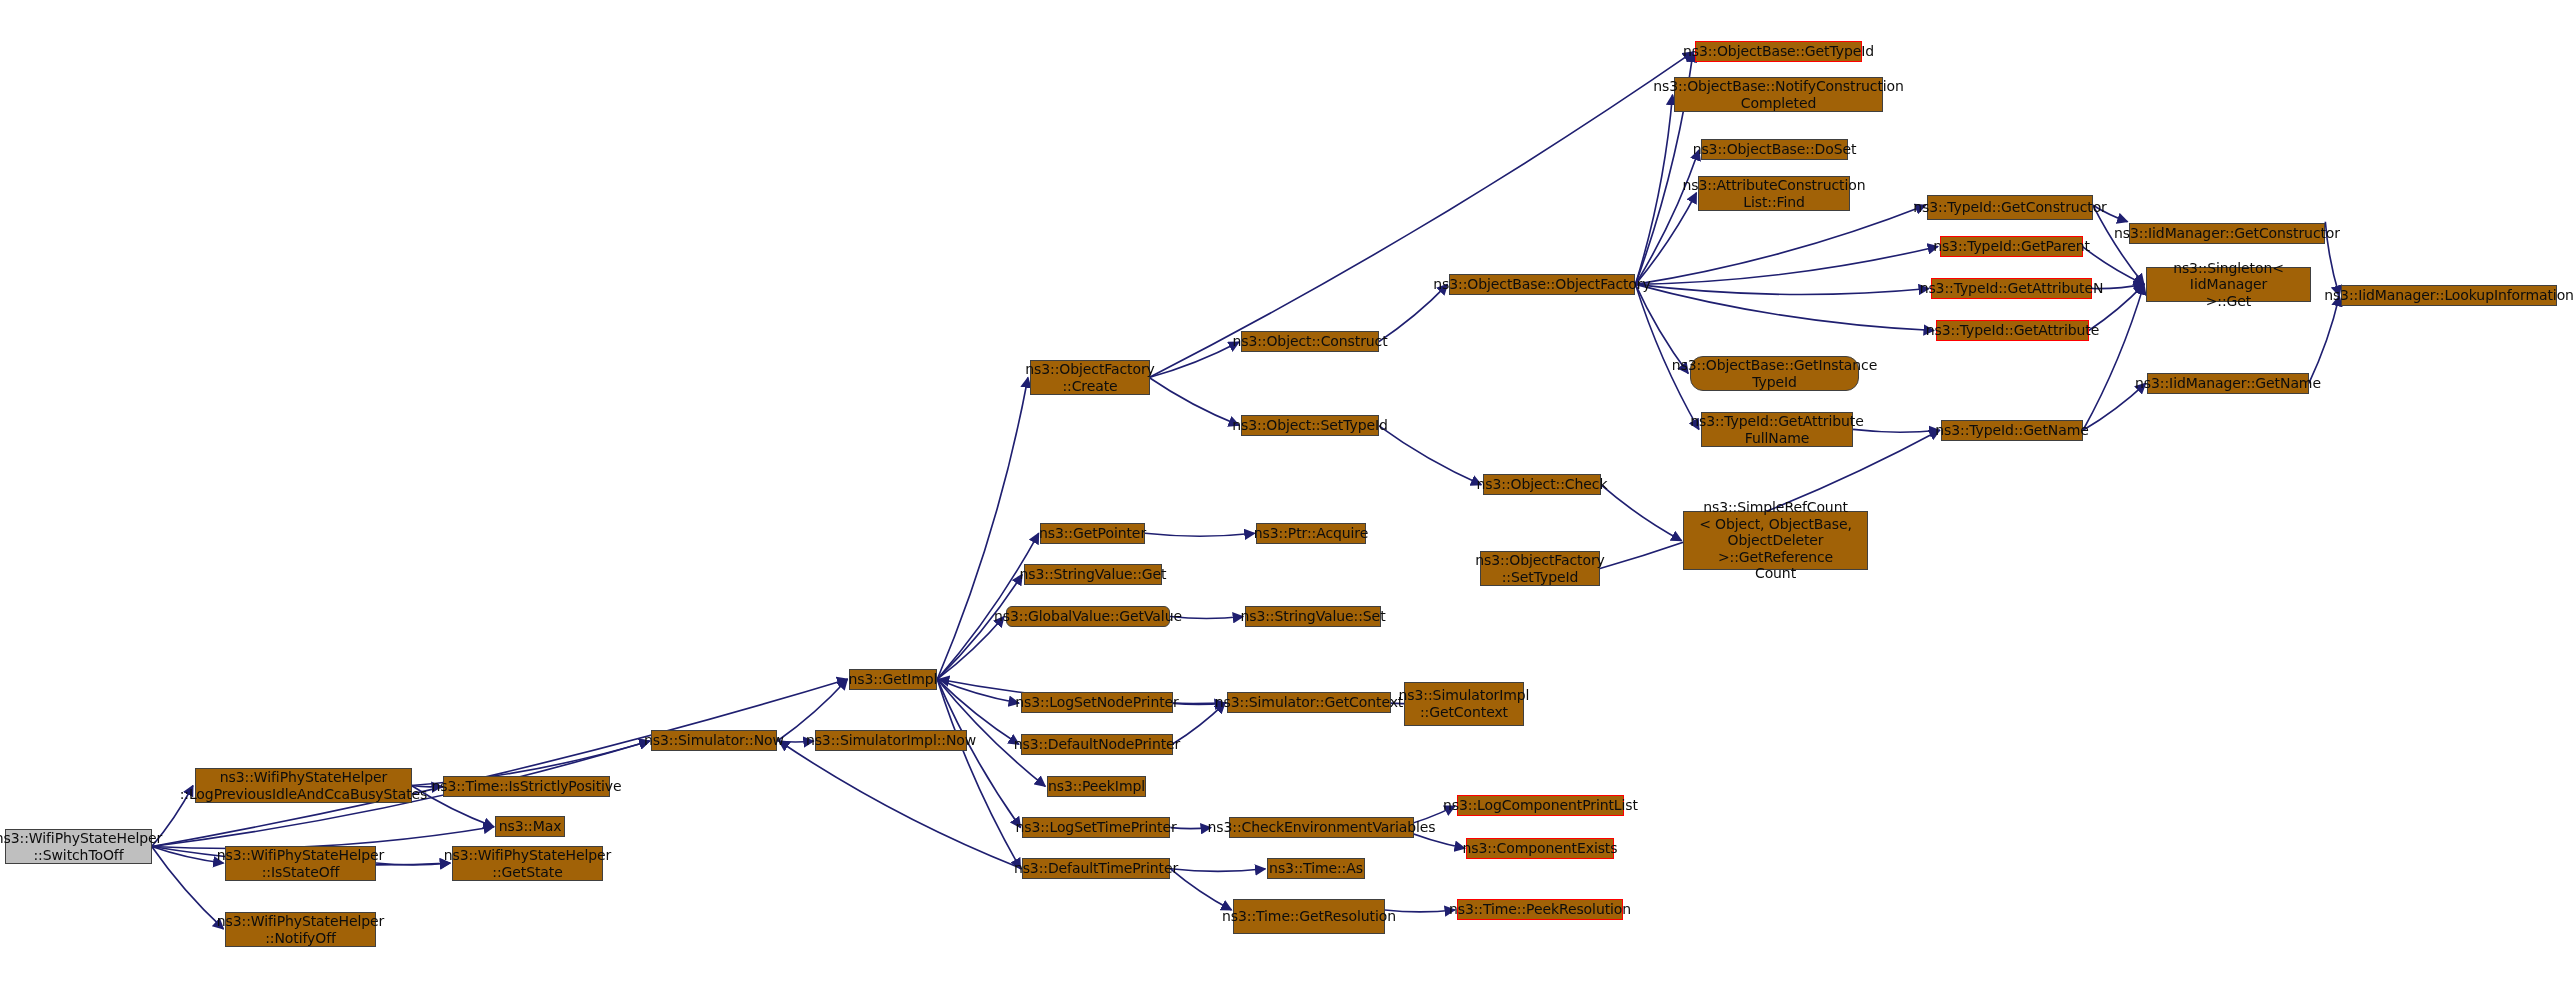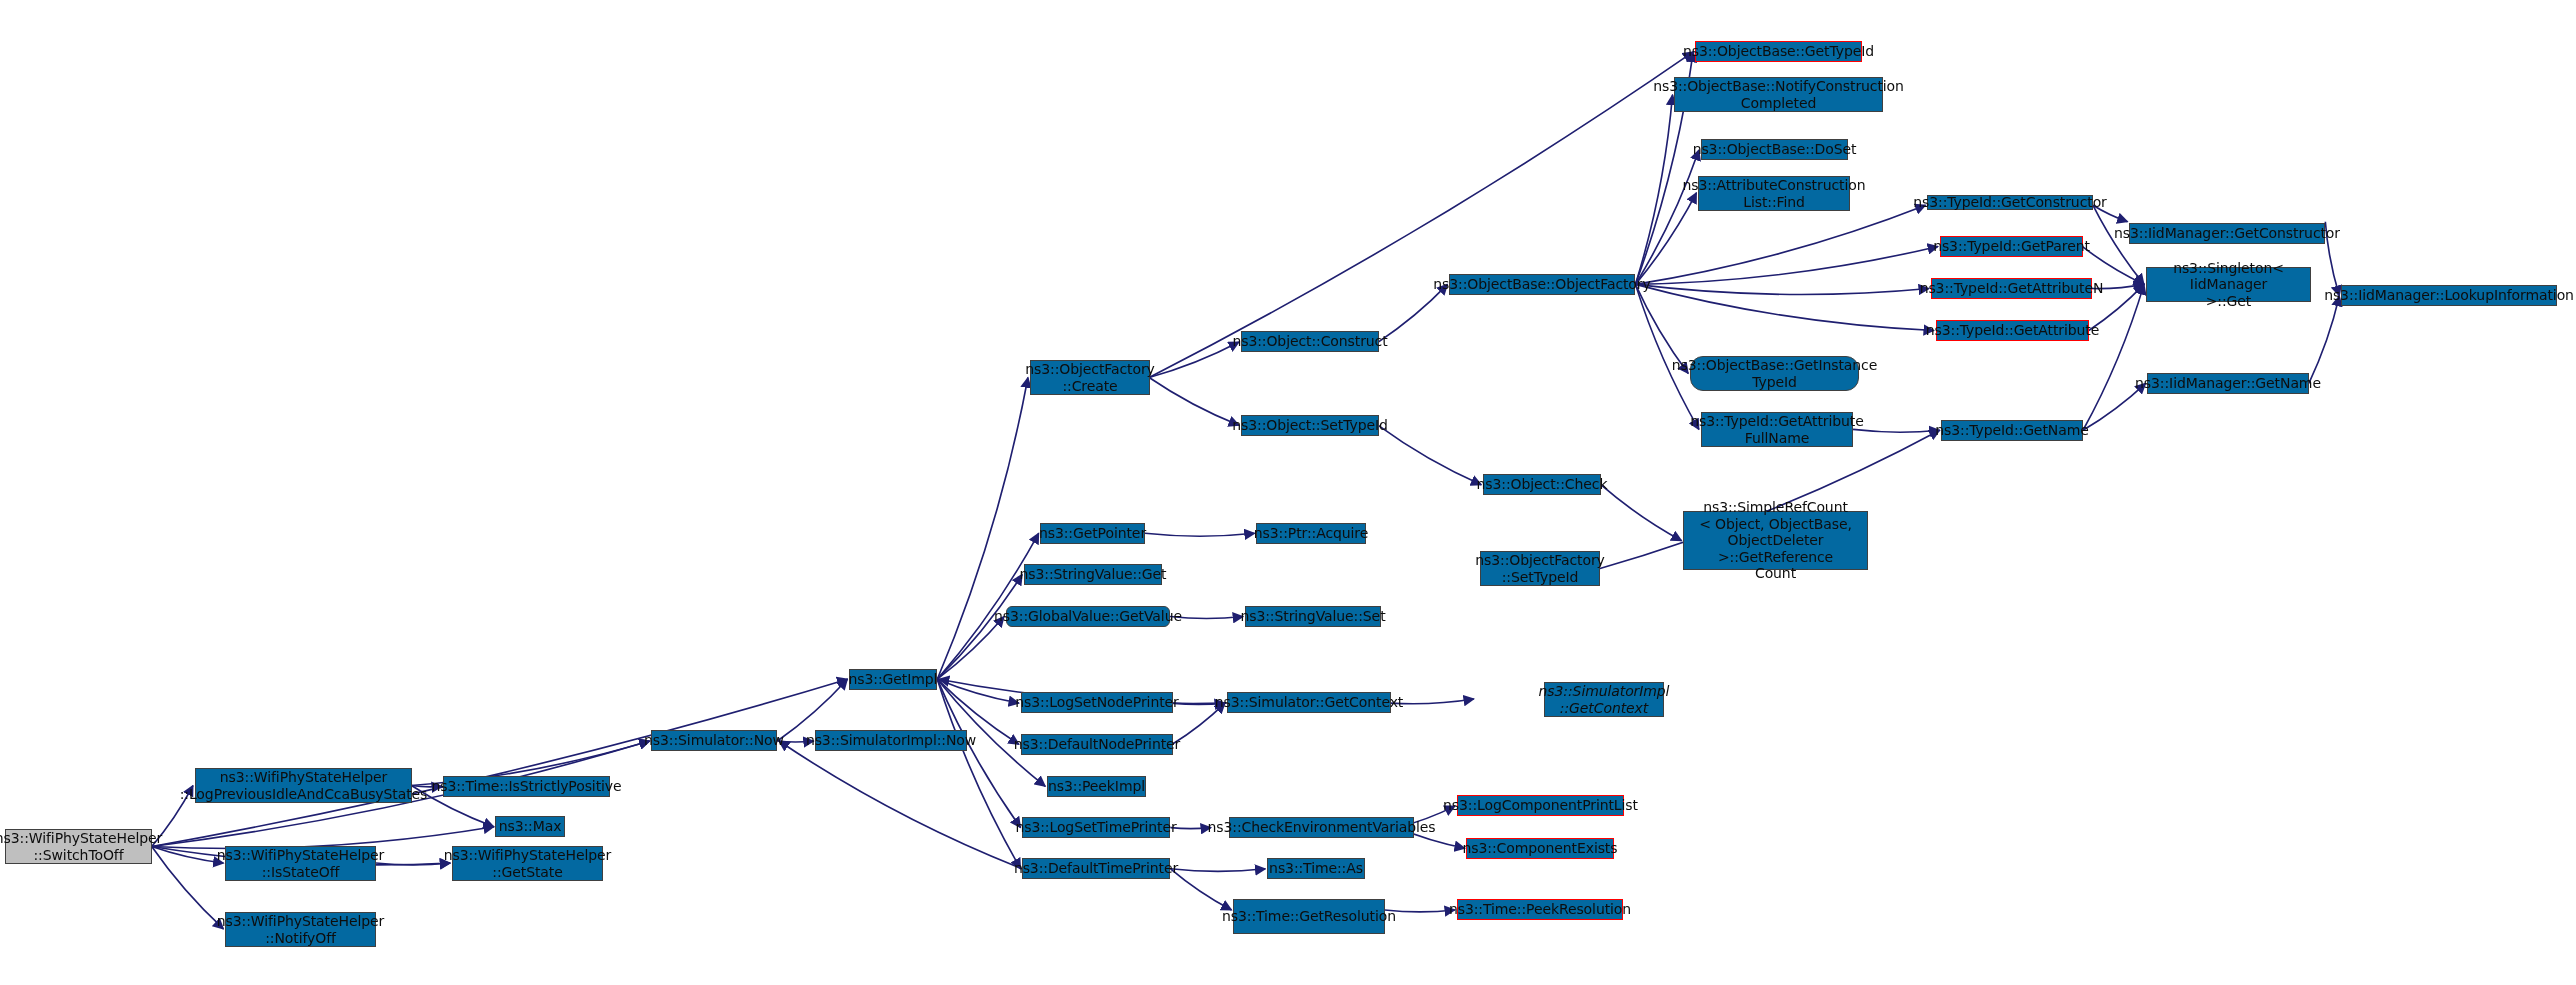--- a/index.html
+++ b/index.html
@@ -13,21 +13,21 @@
     overflow:hidden;
   }
   #edges{position:absolute;left:0;top:0;width:2576px;height:985px;}
   .node{
     position:absolute;
     box-sizing:border-box;
     display:flex;
     align-items:center;
     justify-content:center;
     text-align:center;
-    background:#0369a1;
+    background:#a16207;
     border:0.8px solid #404040;
     color:#0d0d0d;
     font-size:14px;
     line-height:1.18;
     white-space:pre-line;
     padding:0.8px 3.3px;
     letter-spacing:-0.1px;
   }
   .node.red{ border:0.8px solid #ff0000; }
   .node.current{ background:#bfbfbf; border:0.8px solid #404040; }
@@ -128,21 +128,21 @@
       <div class="node" style="left: 1047px; top: 776px; width: 99px; height: 21.4px;">ns3::PeekImpl</div>
       <div class="node" style="left: 1022px; top: 817px; width: 148px; height: 21.4px;">ns3::LogSetTimePrinter</div>
       <div class="node" style="left: 1022px; top: 858px; width: 148px; height: 21.4px;">ns3::DefaultTimePrinter</div>
       <div class="node" style="left: 1213px; top: 817px; width: 185px; height: 21.4px; margin-left: 16px;">ns3::CheckEnvironmentVariables</div>
       <div class="node red" style="left: 1457px; top: 795px; width: 167px; height: 21.4px;">ns3::LogComponentPrintList</div>
       <div class="node red" style="left: 1466px; top: 838px; width: 148px; height: 21.4px;">ns3::ComponentExists</div>
       <div class="node" style="left: 1267px; top: 858px; width: 98px; height: 21.4px;">ns3::Time::As</div>
       <div class="node" style="left: 1233px; top: 899px; width: 152px; height: 35px;">ns3::Time::GetResolution</div>
       <div class="node red" style="left: 1457px; top: 899px; width: 166px; height: 21.4px;">ns3::Time::PeekResolution</div>
       <div class="node" style="left: 1227px; top: 692px; width: 164px; height: 21.4px;">ns3::Simulator::GetContext</div>
-      <div class="node" style="left: 1544px; top: 682px; width: 120px; height: 35px; font-style: italic;">ns3::SimulatorImpl
+      <div class="node" style="left: 1404px; top: 682px; width: 120px; height: 44px;">ns3::SimulatorImpl
 ::GetContext</div>
       <div class="node" style="left: 1040px; top: 523px; width: 105px; height: 21.4px;">ns3::GetPointer</div>
       <div class="node" style="left: 1256px; top: 523px; width: 110px; height: 21.4px;">ns3::Ptr::Acquire</div>
       <div class="node" style="left: 1024px; top: 564px; width: 138px; height: 21.4px;">ns3::StringValue::Get</div>
       <div class="node" style="left: 1006px; top: 606px; width: 164px; height: 21.4px; border-radius: 6px;">ns3::GlobalValue::GetValue</div>
       <div class="node" style="left: 1245px; top: 606px; width: 136px; height: 21.4px;">ns3::StringValue::Set</div>
       <div class="node" style="left: 1030px; top: 360px; width: 120px; height: 35px;">ns3::ObjectFactory
 ::Create</div>
       <div class="node" style="left: 1241px; top: 331px; width: 138px; height: 21.4px;">ns3::Object::Construct</div>
       <div class="node" style="left: 1241px; top: 415px; width: 138px; height: 21.4px;">ns3::Object::SetTypeId</div>
@@ -157,21 +157,21 @@
       <div class="node red" style="left: 1695px; top: 41px; width: 167px; height: 21.4px;">ns3::ObjectBase::GetTypeId</div>
       <div class="node" style="left: 1674px; top: 77px; width: 209px; height: 35px;">ns3::ObjectBase::NotifyConstruction
 Completed</div>
       <div class="node" style="left: 1701px; top: 139px; width: 147px; height: 21.4px;">ns3::ObjectBase::DoSet</div>
       <div class="node" style="left: 1698px; top: 176px; width: 152px; height: 35px;">ns3::AttributeConstruction
 List::Find</div>
       <div class="node" style="left: 1690px; top: 356px; width: 169px; height: 35px; border-radius: 13px;">ns3::ObjectBase::GetInstance
 TypeId</div>
       <div class="node" style="left: 1701px; top: 412px; width: 152px; height: 35px;">ns3::TypeId::GetAttribute
 FullName</div>
-      <div class="node" style="left: 1927px; top: 195px; width: 166px; height: 15px;">ns3::TypeId::GetConstructor</div>
+      <div class="node" style="left: 1927px; top: 195px; width: 166px; height: 25px;">ns3::TypeId::GetConstructor</div>
       <div class="node red" style="left: 1940px; top: 236px; width: 143px; height: 21.4px;">ns3::TypeId::GetParent</div>
       <div class="node red" style="left: 1931px; top: 278px; width: 161px; height: 21.4px;">ns3::TypeId::GetAttributeN</div>
       <div class="node red" style="left: 1936px; top: 320px; width: 153px; height: 21.4px;">ns3::TypeId::GetAttribute</div>
       <div class="node" style="left: 1941px; top: 420px; width: 142px; height: 21.4px;">ns3::TypeId::GetName</div>
       <div class="node" style="left: 2129px; top: 211px; width: 196px; height: 21.4px; margin-top: 12px;">ns3::IidManager::GetConstructor</div>
       <div class="node" style="left: 2146px; top: 267px; width: 165px; height: 35px;">ns3::Singleton&lt; IidManager
 &gt;::Get</div>
       <div class="node" style="left: 2147px; top: 373px; width: 162px; height: 21.4px;">ns3::IidManager::GetName</div>
       <div class="node" style="left: 2341px; top: 285px; width: 216px; height: 21.4px;">ns3::IidManager::LookupInformation</div>
     </div>

